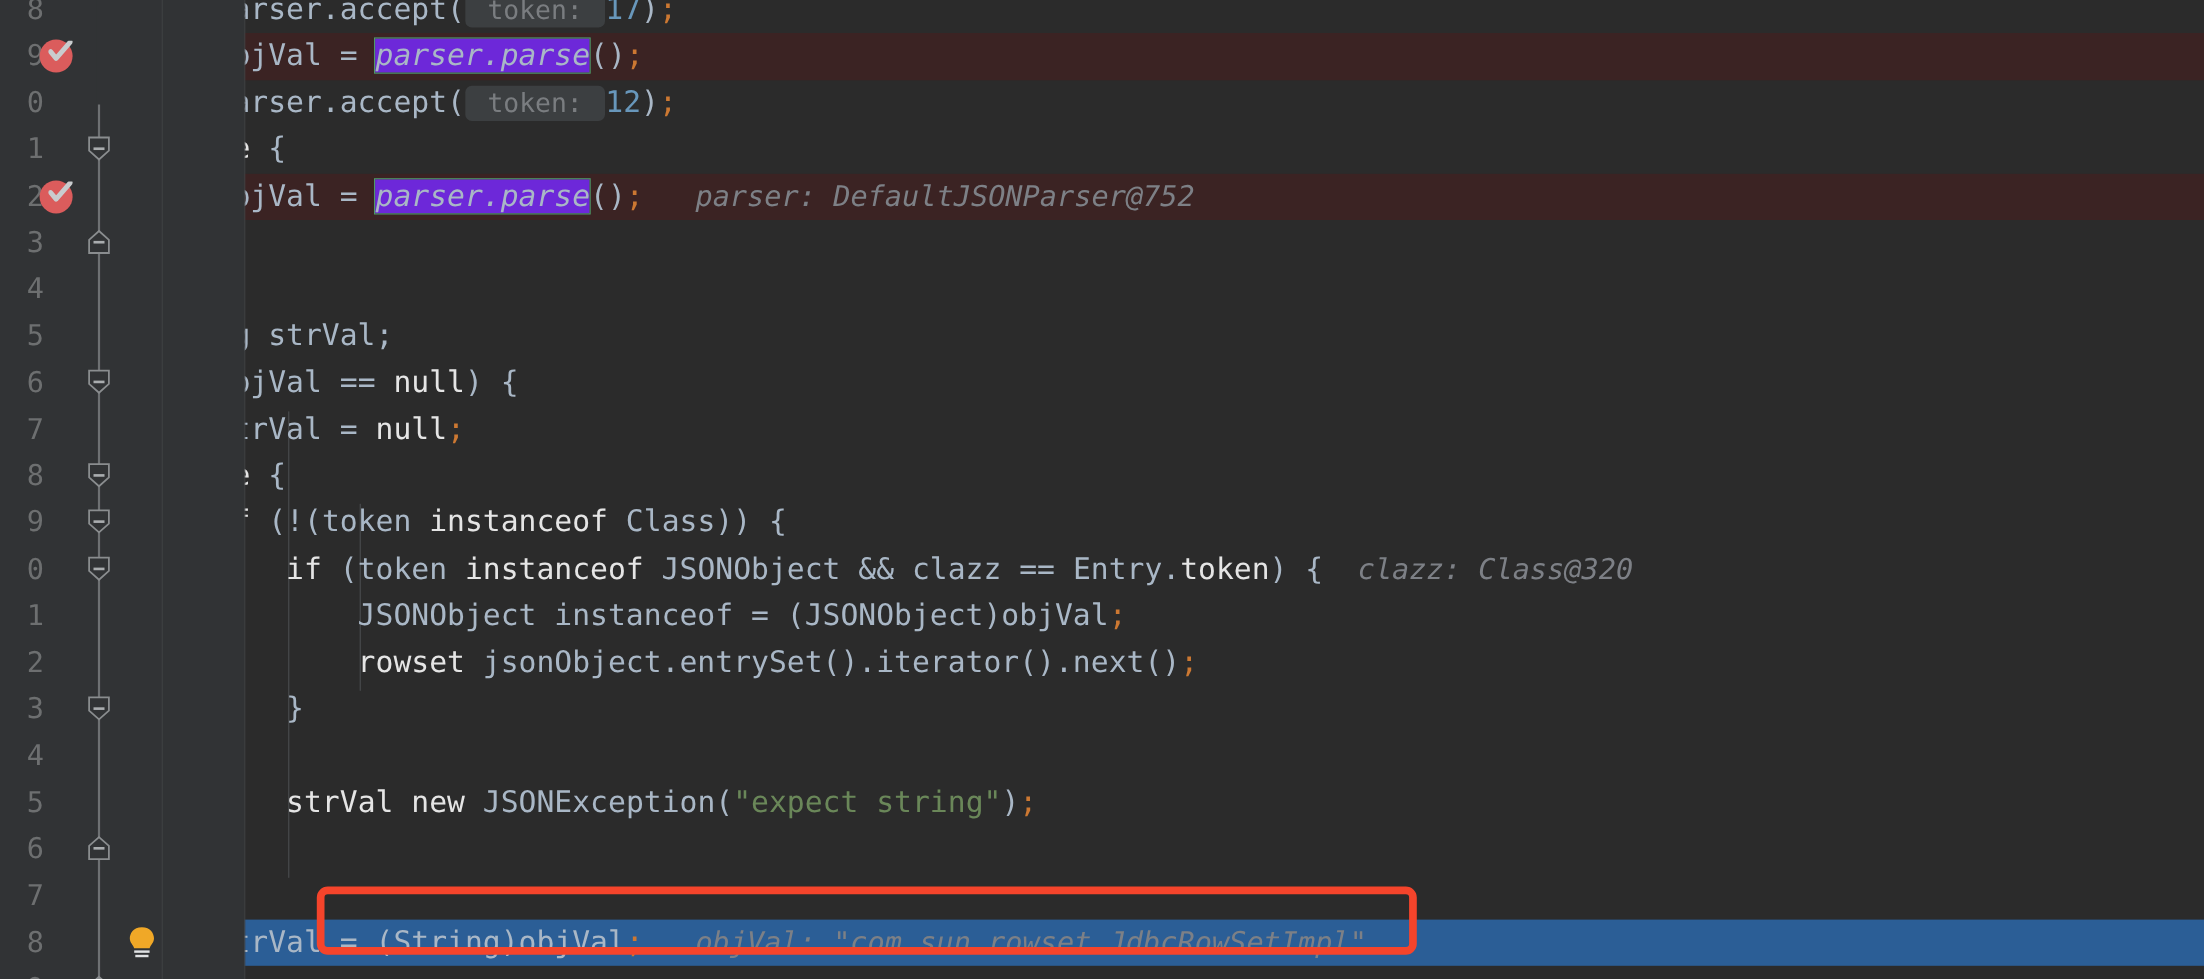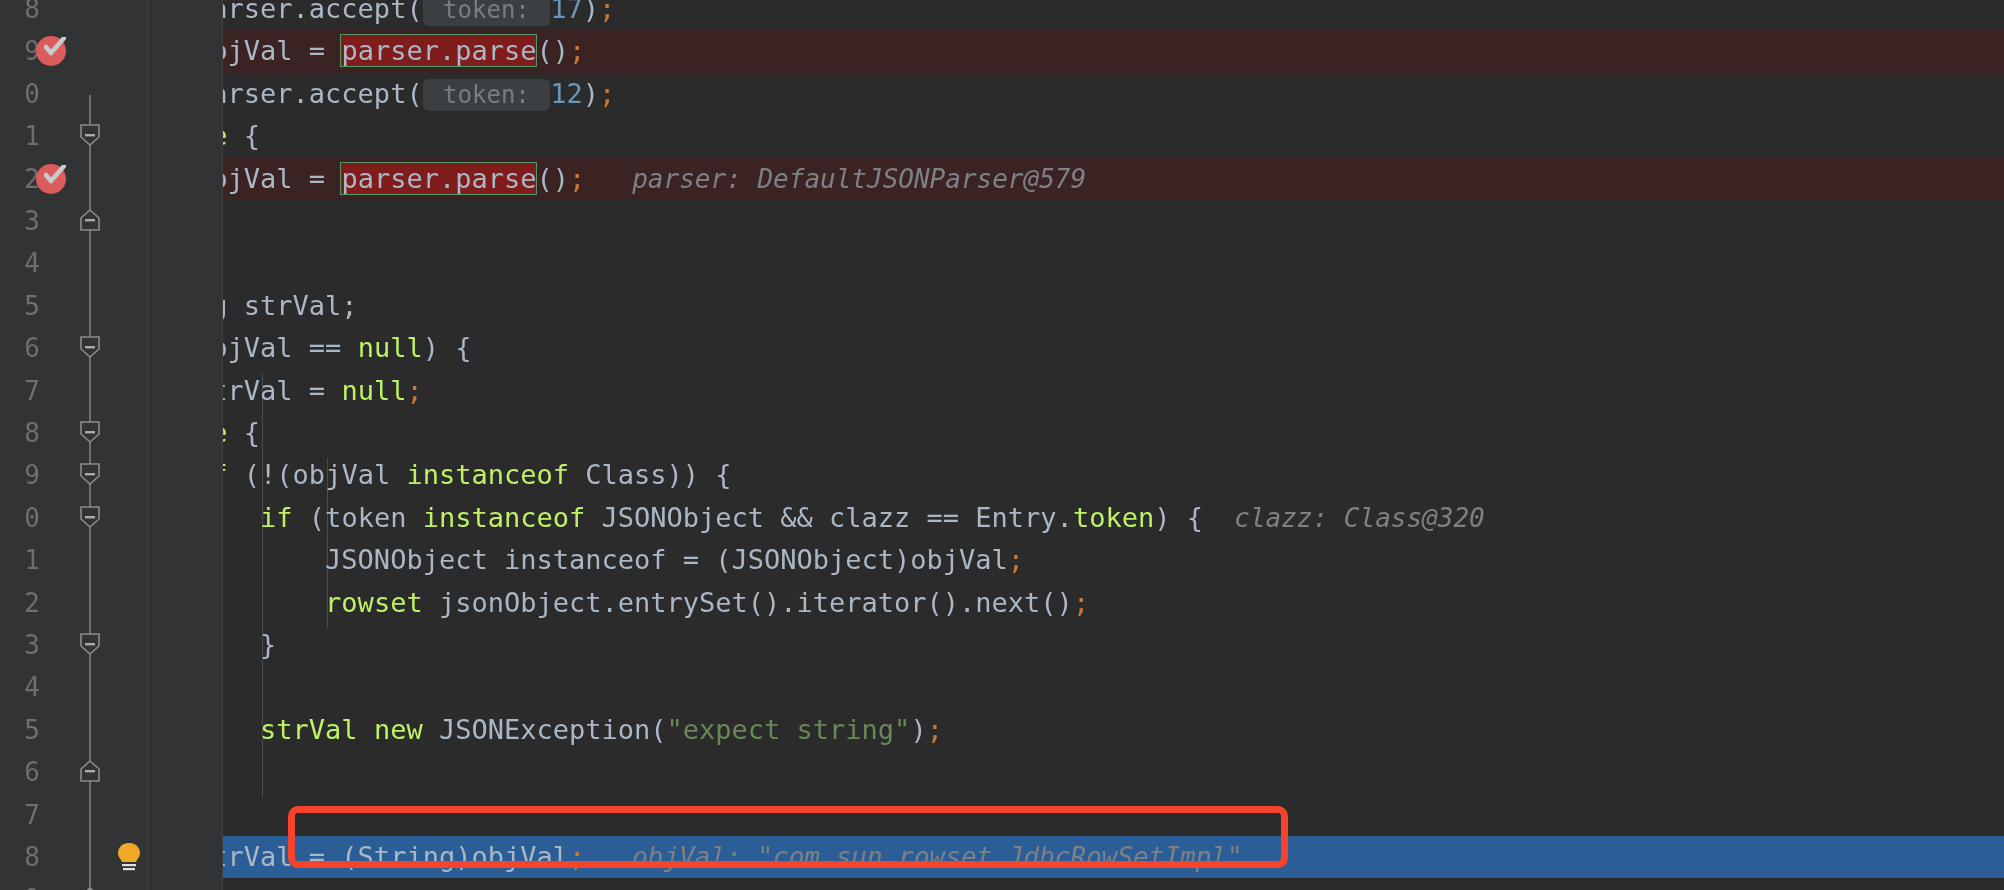--- a/index.html
+++ b/index.html
@@ -121,30 +121,31 @@
     left: 0;
     height: 42.4px;
     line-height: 42.4px;
     white-space: pre;
     font-size: 27px;
     font-family: "DejaVu Sans Mono", "Liberation Mono", monospace;
     color: #a9b7c6;
     z-index: 2;
     letter-spacing: 0px;
   }
-  .kw   { color: #bef264; }
+  .kw   { color: #e5e5e5; }
   .num  { color: #6897bb; }
   .str  { color: #6a8759; }
   .pln  { color: #a9b7c6; }
   .sem  { color: #cc7832; }
 
   
   .hl-green {
-    background: #7f1d1d;
+    background: #6d28d9;
     outline: 1px solid #4e9a69;
+    font-style: italic;
   }
 
   
   .hint-pill {
     background: #3c3f41;
     color: #7a7d80;
     border-radius: 6px;
     padding: 2px 6px;
     font-size: 24px;
   }
@@ -192,21 +193,21 @@
         <div class="rowbg"></div>
       </div>
       <div class="codeline" style="top: 72.8px; left: 0px;"><span class="pln">            parser.accept(</span><span class="hint-pill"> token: </span><span class="num">12</span><span class="pln">)</span><span class="sem">;</span></div>
       <div class="row" style="top: 115.2px;">
         <div class="rowbg"></div>
       </div>
       <div class="codeline" style="top: 115.2px; left: 0px;"><span class="pln">        } </span><span class="kw">else</span><span class="pln"> {</span></div>
       <div class="row bp" style="top: 157.6px;">
         <div class="rowbg"></div>
       </div>
-      <div class="codeline" style="top: 157.6px; left: 0px;"><span class="pln">            objVal = </span><span class="hl-green">parser.parse</span><span class="pln">()</span><span class="sem">;</span><span class="dbg-hint">   parser: DefaultJSONParser@579</span></div>
+      <div class="codeline" style="top: 157.6px; left: 0px;"><span class="pln">            objVal = </span><span class="hl-green">parser.parse</span><span class="pln">()</span><span class="sem">;</span><span class="dbg-hint">   parser: DefaultJSONParser@752</span></div>
       <div class="row" style="top: 200px;">
         <div class="rowbg"></div>
       </div>
       <div class="codeline" style="top: 200px; left: 0px;"><span class="pln">        }</span></div>
       <div class="row" style="top: 242.4px;">
         <div class="rowbg"></div>
       </div>
       <div class="codeline" style="top: 242.4px; left: 0px;"></div>
       <div class="row" style="top: 284.8px;">
         <div class="rowbg"></div>
@@ -220,21 +221,21 @@
         <div class="rowbg"></div>
       </div>
       <div class="codeline" style="top: 369.6px; left: 0px;"><span class="pln">            strVal = </span><span class="kw">null</span><span class="sem">;</span></div>
       <div class="row" style="top: 412px;">
         <div class="rowbg"></div>
       </div>
       <div class="codeline" style="top: 412px; left: 0px;"><span class="pln">        } </span><span class="kw">else</span><span class="pln"> {</span></div>
       <div class="row" style="top: 454.4px;">
         <div class="rowbg"></div>
       </div>
-      <div class="codeline" style="top: 454.4px; left: 0px;"><span class="pln">            </span><span class="kw">if</span><span class="pln"> (!(objVal </span><span class="kw">instanceof</span><span class="pln"> Class)) {</span></div>
+      <div class="codeline" style="top: 454.4px; left: 0px;"><span class="pln">            </span><span class="kw">if</span><span class="pln"> (!(token </span><span class="kw">instanceof</span><span class="pln"> Class)) {</span></div>
       <div class="row" style="top: 496.8px;">
         <div class="rowbg"></div>
       </div>
       <div class="codeline" style="top: 496.8px; left: 0px;"><span class="pln">                </span><span class="kw">if</span><span class="pln"> (token </span><span class="kw">instanceof</span><span class="pln"> JSONObject &amp;&amp; clazz == Entry.</span><span class="kw">token</span><span class="pln">) {</span><span class="dbg-hint">  clazz: Class@320</span></div>
       <div class="row" style="top: 539.2px;">
         <div class="rowbg"></div>
       </div>
       <div class="codeline" style="top: 539.2px; left: 0px;"><span class="pln">                    JSONObject instanceof = (JSONObject)objVal</span><span class="sem">;</span></div>
       <div class="row" style="top: 581.6px;">
         <div class="rowbg"></div>

